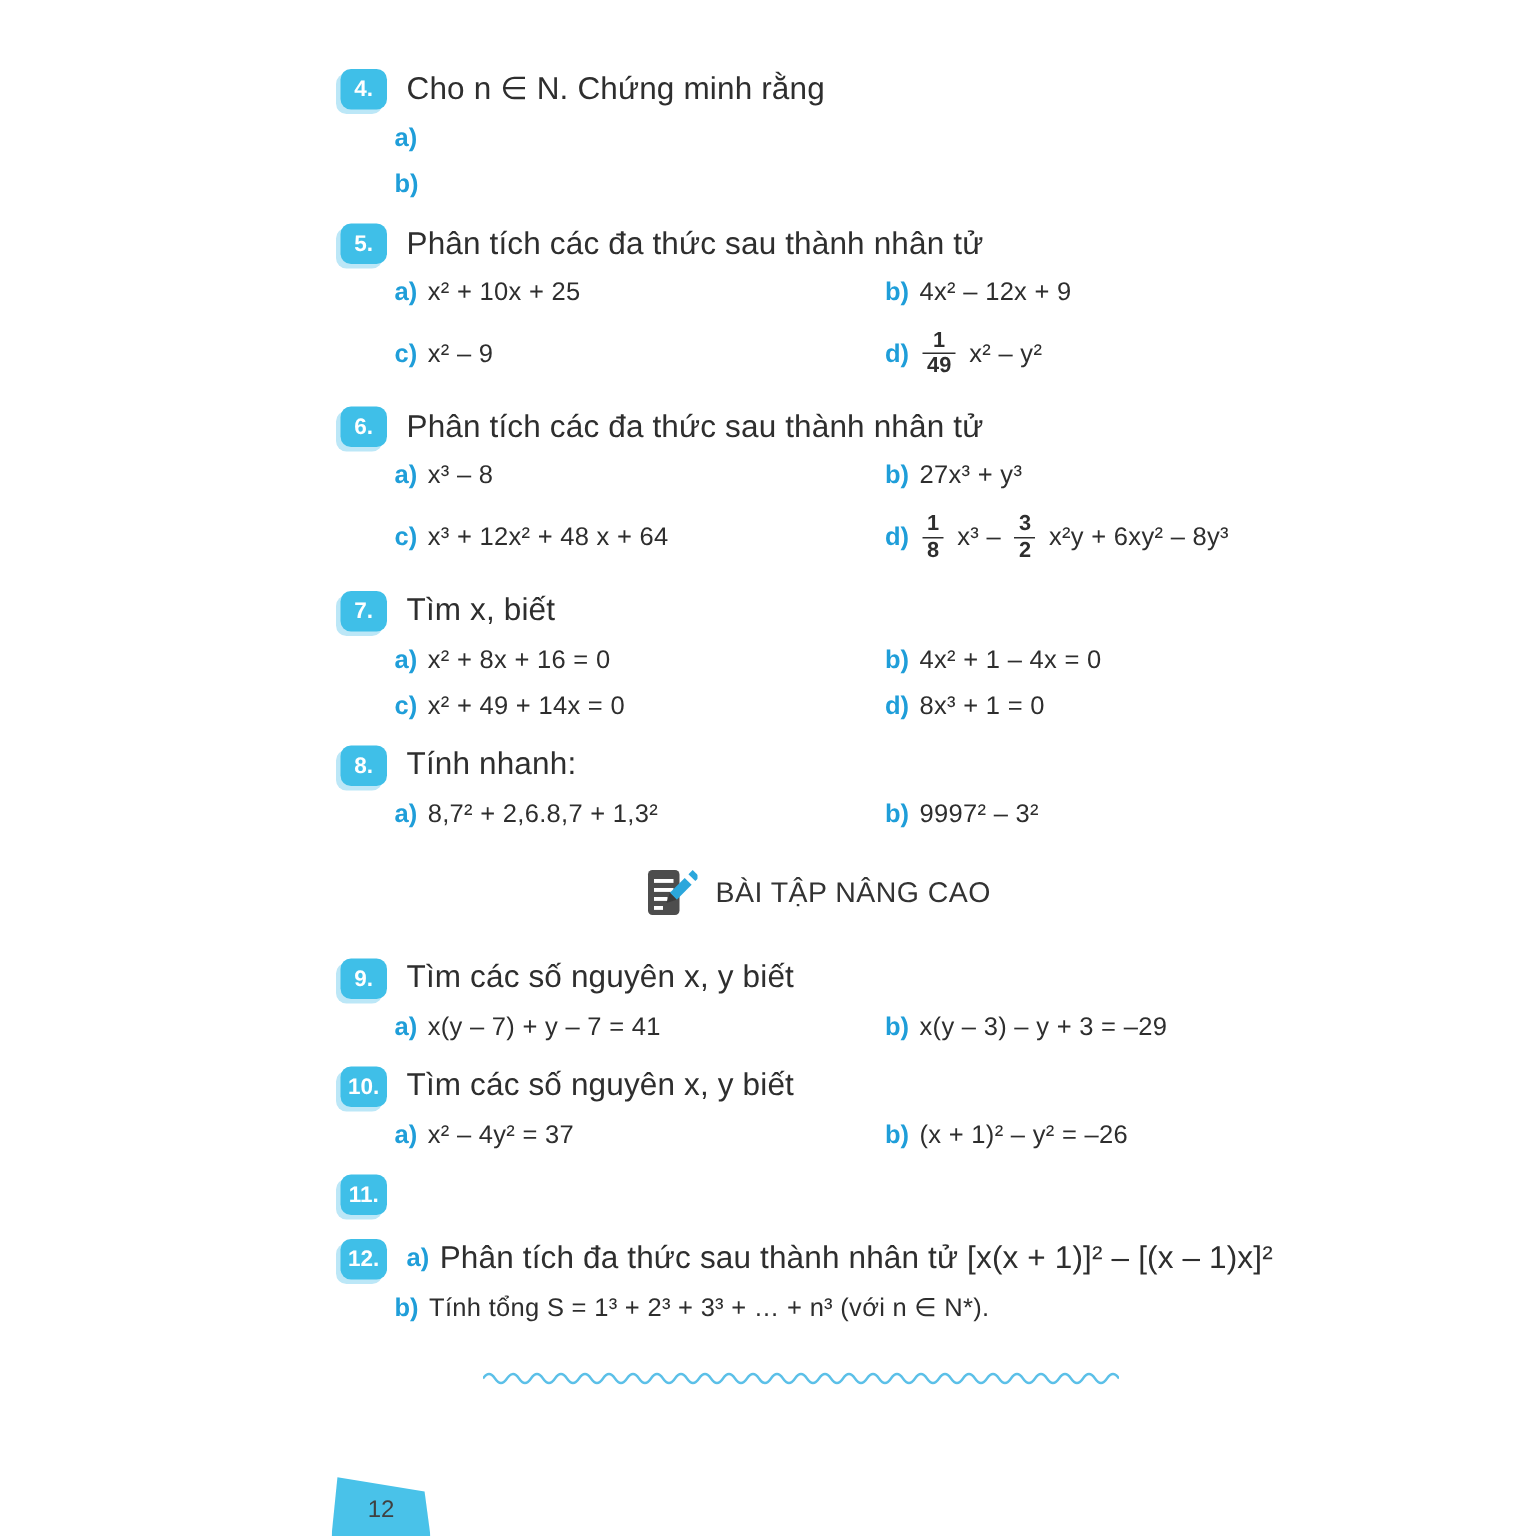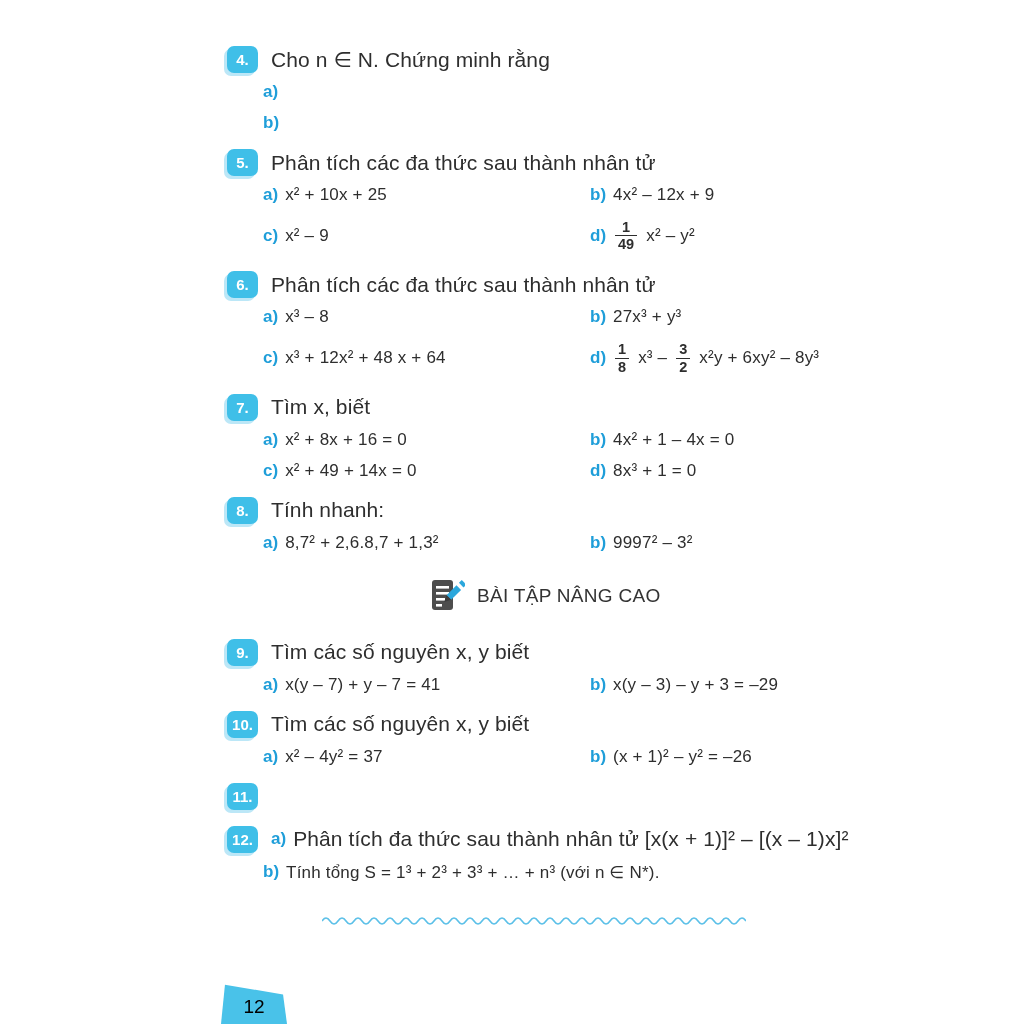--- a/index.html
+++ b/index.html
@@ -26,21 +26,21 @@
   .fnum{padding:0 3px;}
   .fden{border-top:1.6px solid #2e2e2e;padding:0 3px;}
   .frac-row{margin-top:3px;margin-bottom:3px;}
   .adv-header{display:flex;align-items:center;gap:12px;margin:24px 0 24px 200px;width:fit-content;}
   .adv-title{font-size:19px;font-weight:normal;color:#333;letter-spacing:.3px;}
   .divider{margin:30px 0 0 95px;}
   .page-tab{
     position:absolute;left:221px;bottom:0;width:66px;height:40px;
     background:#49c2e9;clip-path:polygon(6% 2%,94% 26%,100% 100%,0% 100%);
     display:flex;align-items:center;justify-content:center;
-    font-size:19px;color:#000000;padding-top:6px;box-sizing:border-box;
+    font-size:16px;color:#404040;padding-top:6px;box-sizing:border-box;
   }
 </style>
 </head>
 <body>
 
 <div class="content">
 
   <section class="ex">
     <div class="ex-header">
       <span class="badge">4.</span>

